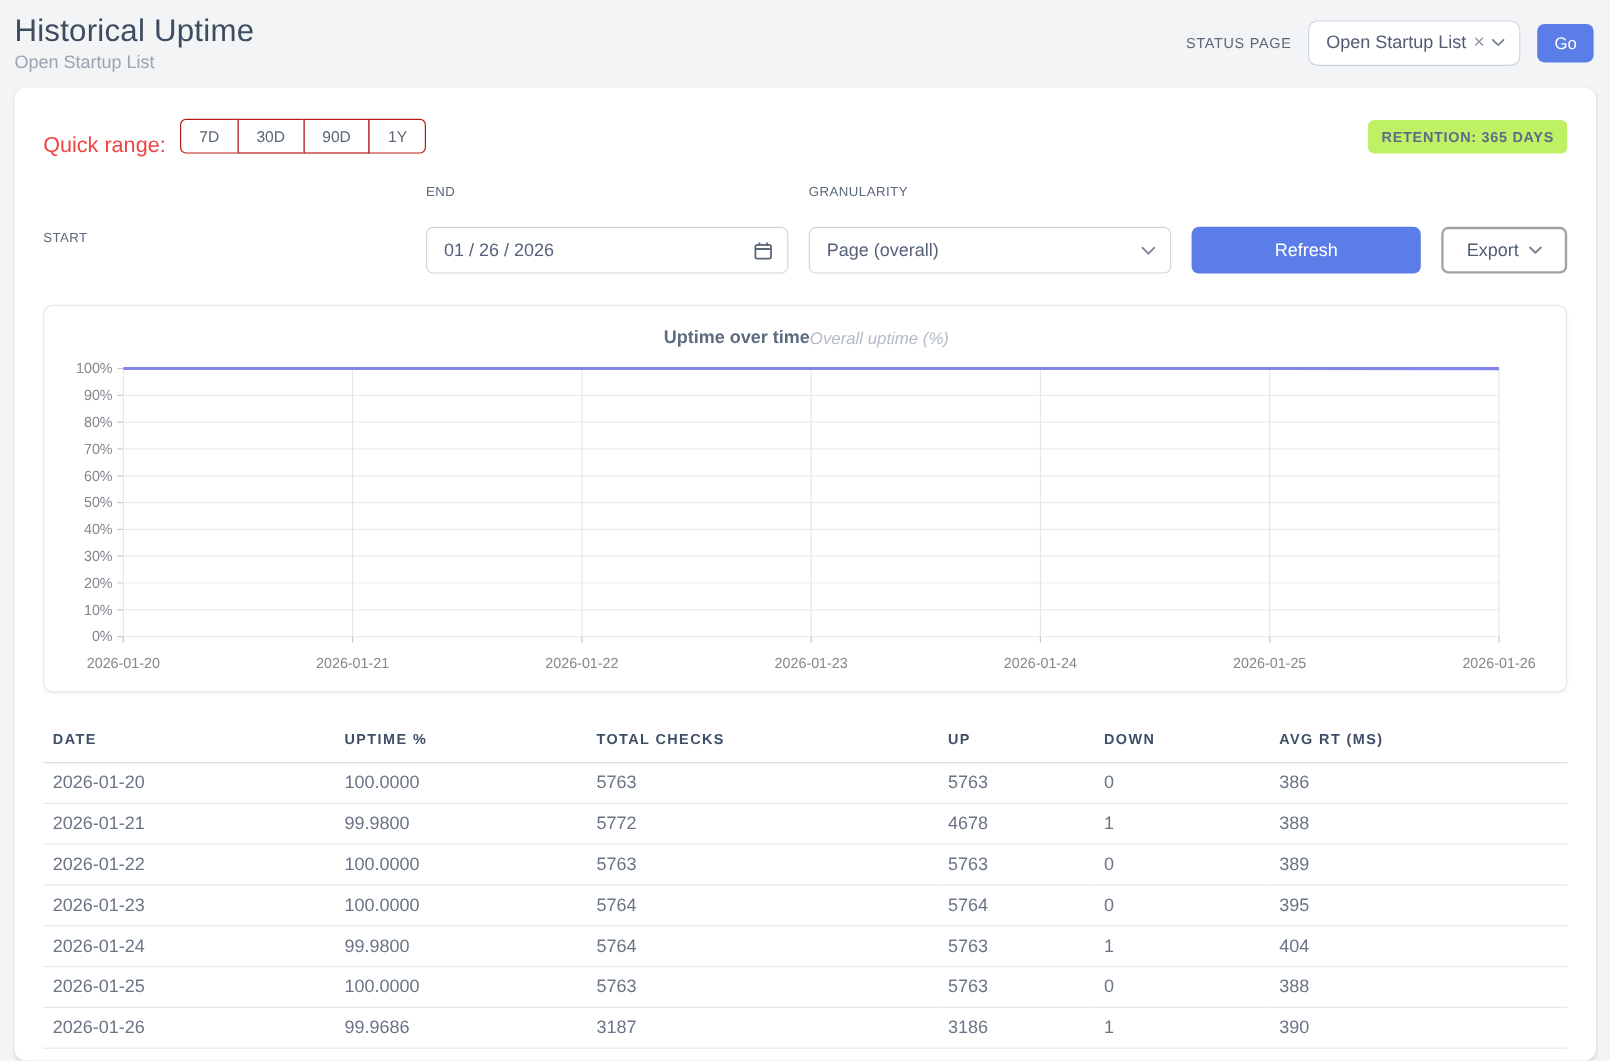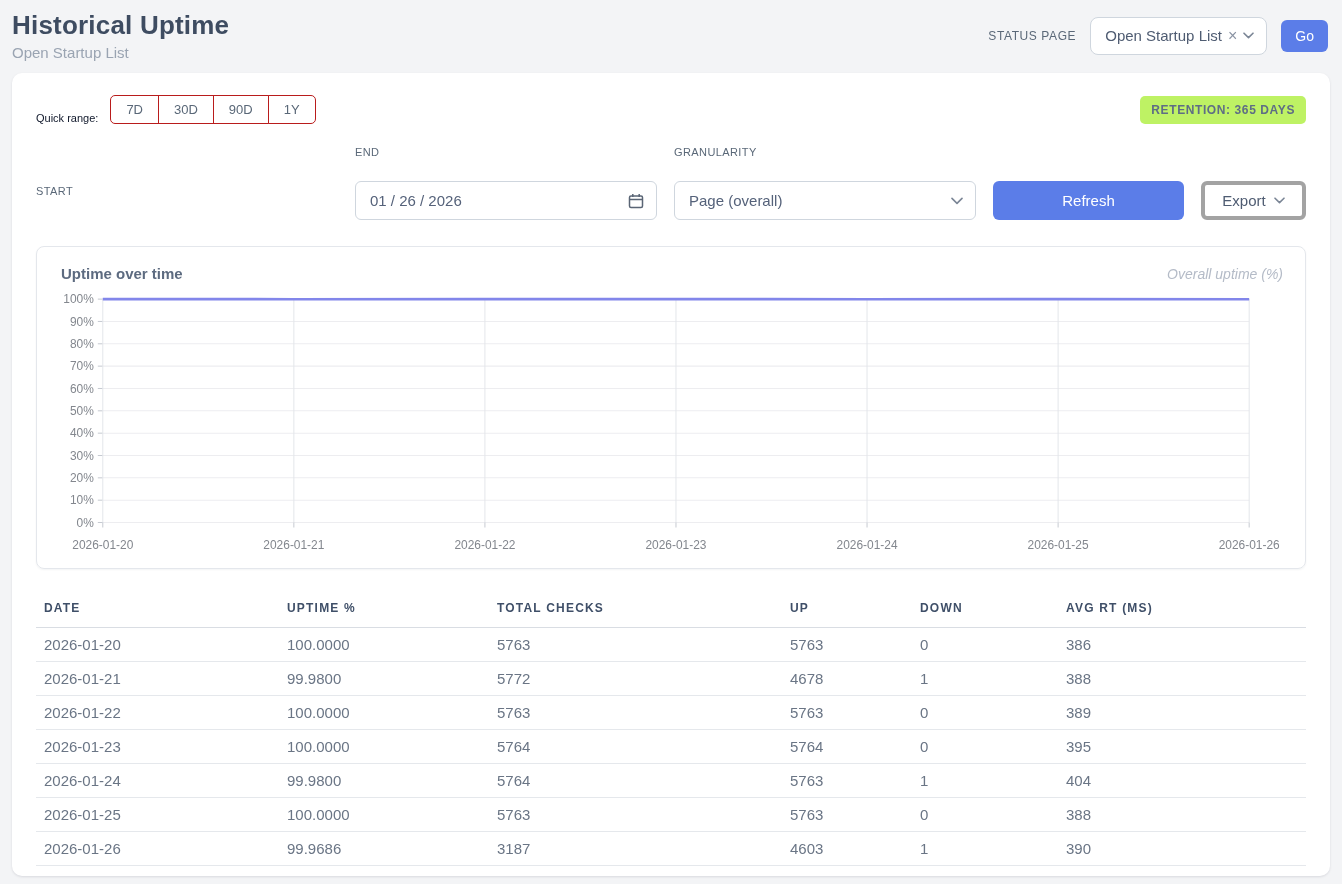--- a/index.html
+++ b/index.html
@@ -7,21 +7,21 @@
   body {
     font-family: "Liberation Sans", sans-serif;
     background: #f3f4f6;
     color: #55627a;
   }
   
   .top-header {
     display: flex; justify-content: space-between; align-items: center;
     padding: 10px 14px 0 12px;
   }
-  .page-title { font-size: 26px; font-weight: 700; color: #3e4c61; letter-spacing: .2px; }
+  .page-title { font-size: 26px; font-weight: 400; color: #3e4c61; letter-spacing: .2px; }
   .page-subtitle { font-size: 15px; color: #9aa4b2; margin-top: 3px; }
   .header-right { display: flex; align-items: center; gap: 14px; }
   .status-label { font-size: 12px; color: #5a6878; letter-spacing: .6px; }
   .hdr-select {
     display: flex; align-items: center; gap: 6px;
     background: #fff; border: 1px solid #cfd6de; border-radius: 8px;
     height: 38px; padding: 0 12px 0 14px; min-width: 166px;
     font-size: 15px; color: #4f5c72; cursor: pointer;
   }
   .clear-x { color: #8a93a3; font-size: 16px; line-height: 1; }
@@ -31,21 +31,21 @@
     font-family: inherit; font-size: 14px; cursor: pointer;
   }
   .go-btn { height: 32px; padding: 0 14px; }
   
   .panel {
     margin: 12px; background: #fff; border-radius: 10px;
     box-shadow: 0 1px 3px rgba(20,30,50,.08), 0 1px 2px rgba(20,30,50,.04);
     padding: 22px 24px 10px 24px;
   }
   .quick-row { display: flex; align-items: center; }
-  .quick-label { font-size: 11px; color: #0f172a; margin-right: 12px; margin-top: 16px; }
+  .quick-label { font-size: 18px; color: #ef4444; margin-right: 12px; margin-top: 16px; }
   .segmented { display: flex; }
   .seg-btn {
     background: #fff; border: 1px solid #b91c1c; color: #5a6878;
     font-family: inherit; font-size: 13px; padding: 6px 15px; cursor: pointer;
     margin-left: -1px;
   }
   .seg-btn:first-child { border-radius: 5px 0 0 5px; margin-left: 0; }
   .seg-btn:last-child { border-radius: 0 5px 5px 0; }
   .spacer { flex: 1; }
   .badge {
@@ -62,31 +62,31 @@
   .input {
     display: flex; align-items: center; justify-content: space-between;
     height: 39px; border: 1px solid #cfd6de; border-radius: 6px;
     padding: 0 12px 0 14px; font-size: 15px; color: #55627a; background: #fff;
     cursor: pointer;
   }
   .cal-icon { stroke: #5a6575; fill: none; stroke-width: 1.5; }
   .refresh-btn { width: 191px; height: 39px; font-size: 15px; }
   .export-btn {
     display: flex; align-items: center; justify-content: center; gap: 8px;
-    width: 105px; height: 39px; background: #fff; border: 4px solid #a3a3a3;
+    width: 105px; height: 39px; background: #fff; border: 2px solid #a3a3a3;
     border-radius: 6px; font-family: inherit; font-size: 15px; color: #4f5c72;
     cursor: pointer;
   }
   
   .chart-card {
     margin-top: 26px; border: 1px solid #e4e7ec; border-radius: 8px;
     box-shadow: 0 1px 2px rgba(20,30,50,.05);
     padding: 18px 22px 14px 22px;
   }
-  .chart-head { display: flex; justify-content: space-between; align-items: center; padding-left: 2px; }
+  .chart-head { display: flex; justify-content: center; align-items: center; padding-left: 2px; }
   .chart-title { font-size: 15px; font-weight: 700; color: #5d6b80; }
   .chart-legend { font-size: 14px; color: #b4bbc7; font-style: italic; }
   .chart-svg { display: block; width: 100%; height: 262px; margin-top: 10px; }
   .chart-svg text { font-family: "Liberation Sans", sans-serif; font-size: 12px; fill: #83878e; }
   
   .uptime-table { width: 100%; border-collapse: collapse; margin-top: 24px; table-layout: fixed; }
   .uptime-table th {
     text-align: left; font-size: 12px; font-weight: 700; color: #3f4f68;
     letter-spacing: 1.2px; padding: 8px 8px 12px 8px;
     border-bottom: 1px solid #d9dde3;
@@ -291,20 +291,20 @@
           <td>100.0000</td>
           <td>5763</td>
           <td>5763</td>
           <td>0</td>
           <td>388</td>
         </tr>
         <tr>
           <td>2026-01-26</td>
           <td>99.9686</td>
           <td>3187</td>
-          <td>4603</td>
+          <td>3186</td>
           <td>1</td>
           <td>390</td>
         </tr>
       </tbody>
   </table>
 
 </div>
 
 </body></html>

